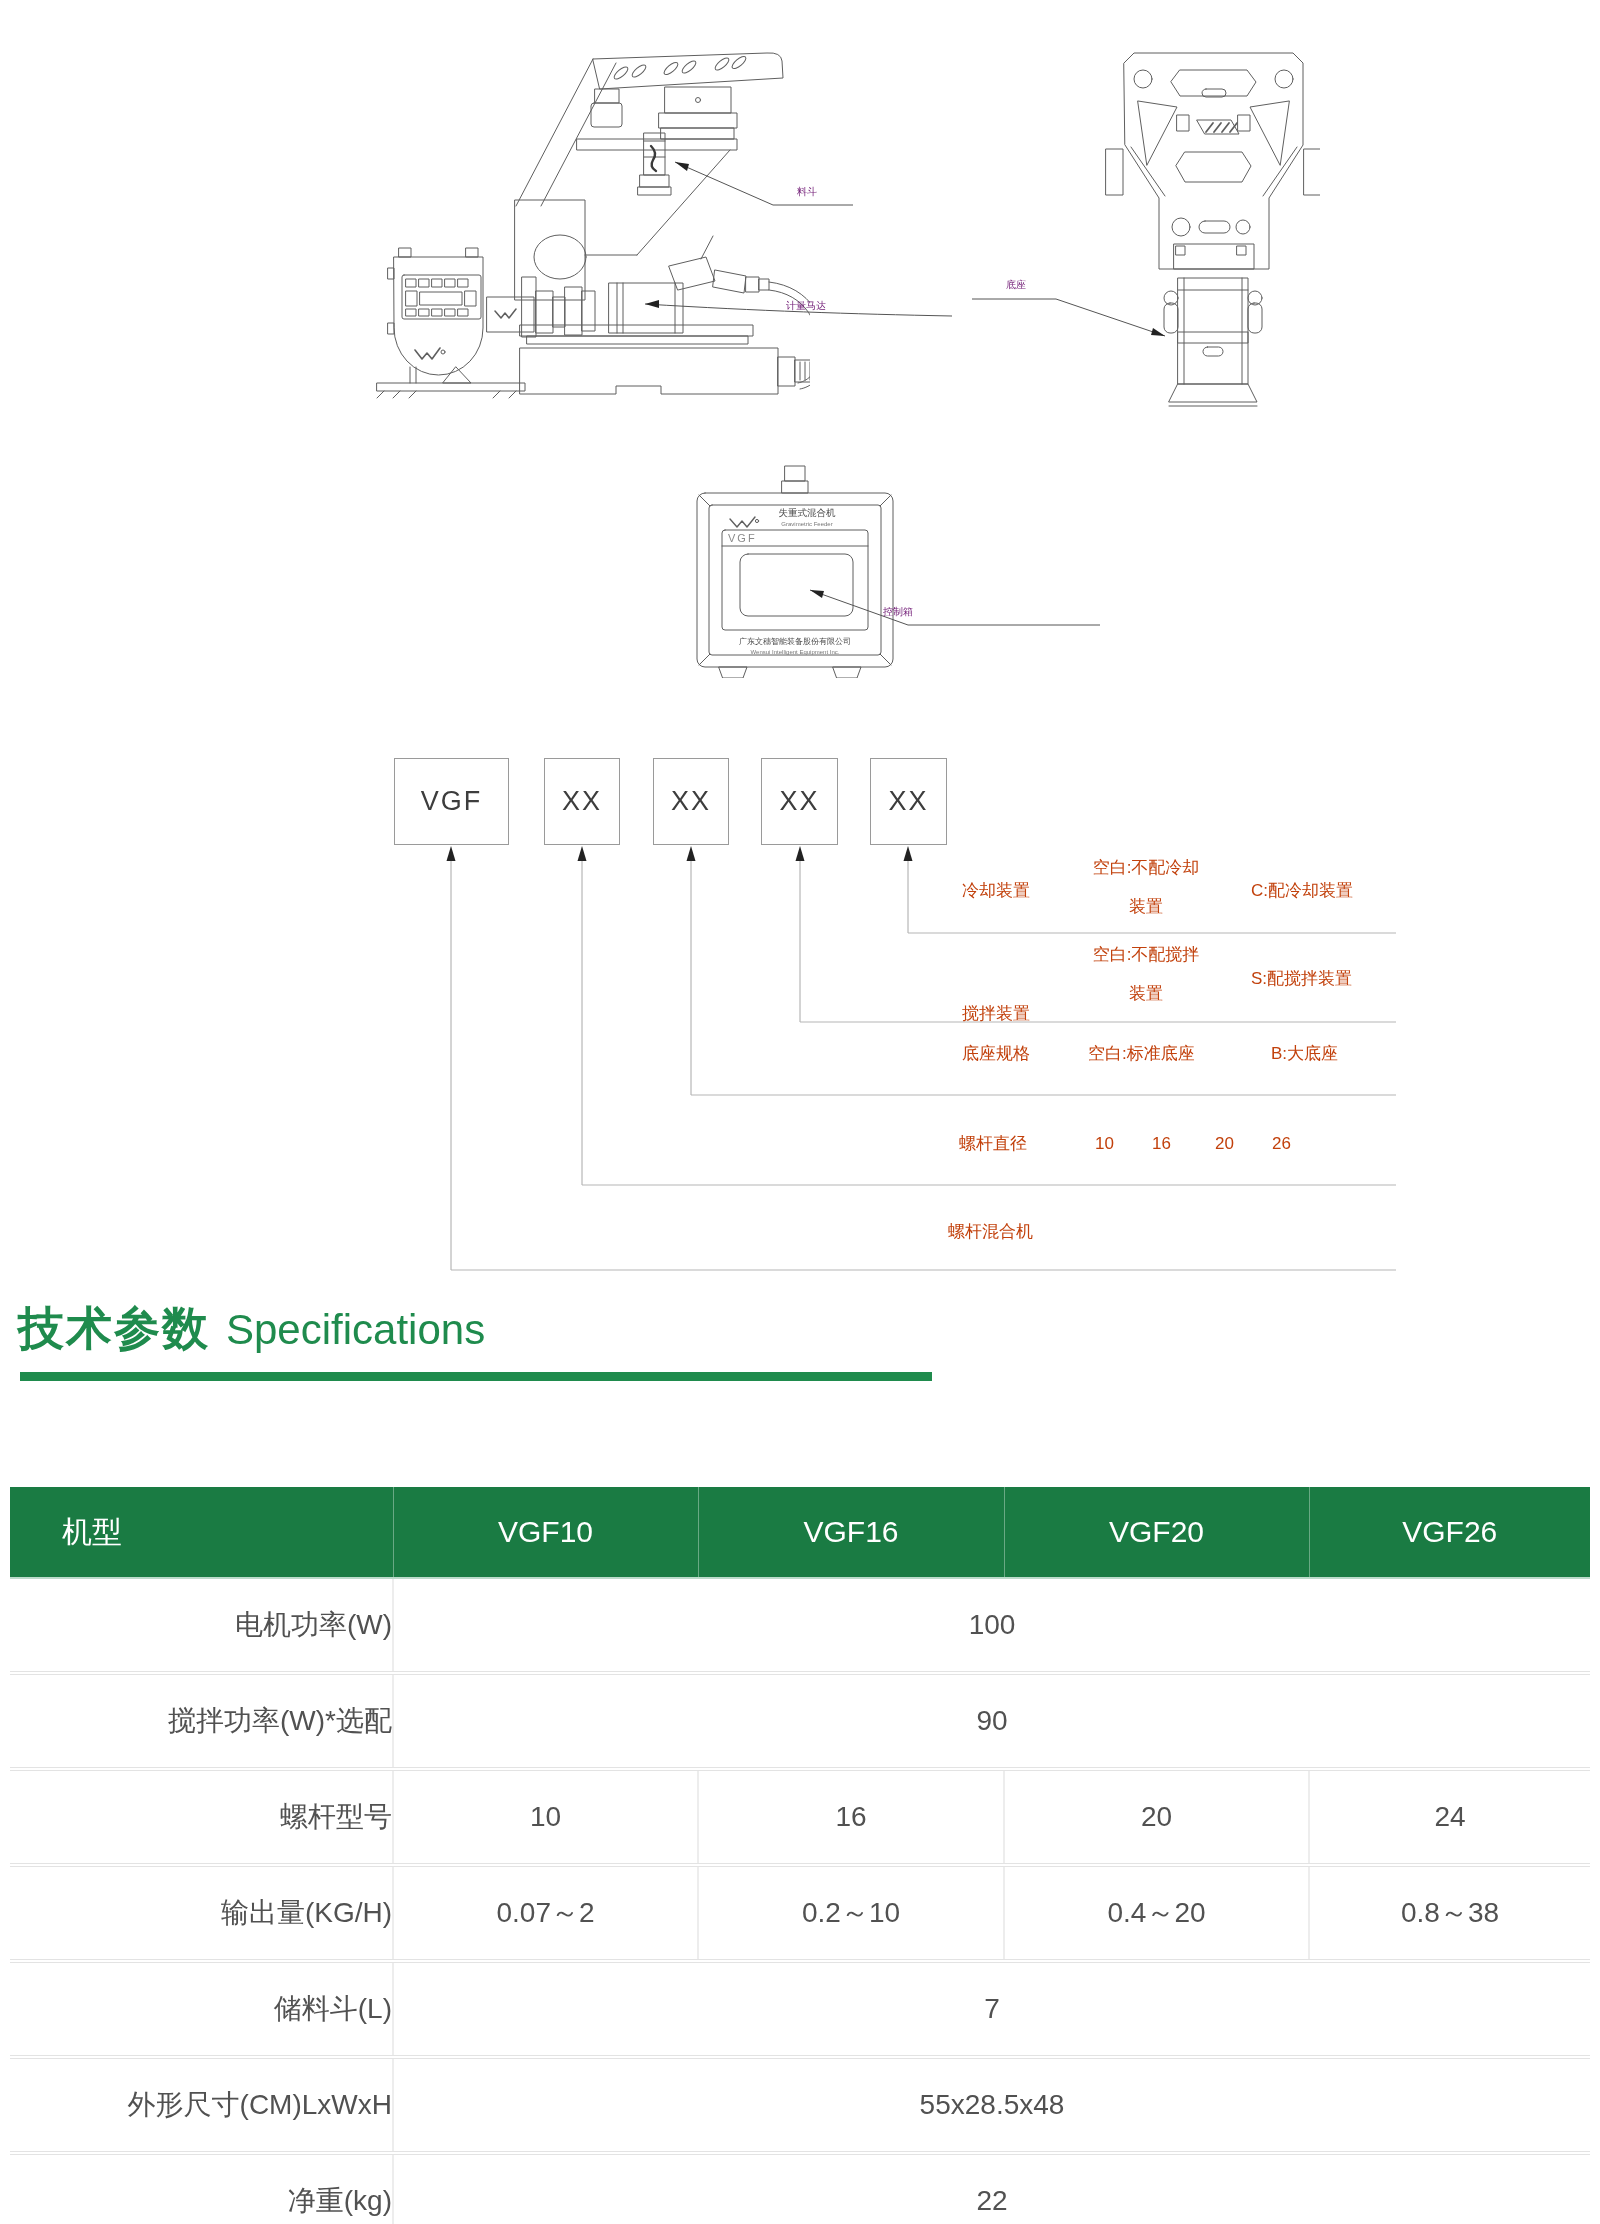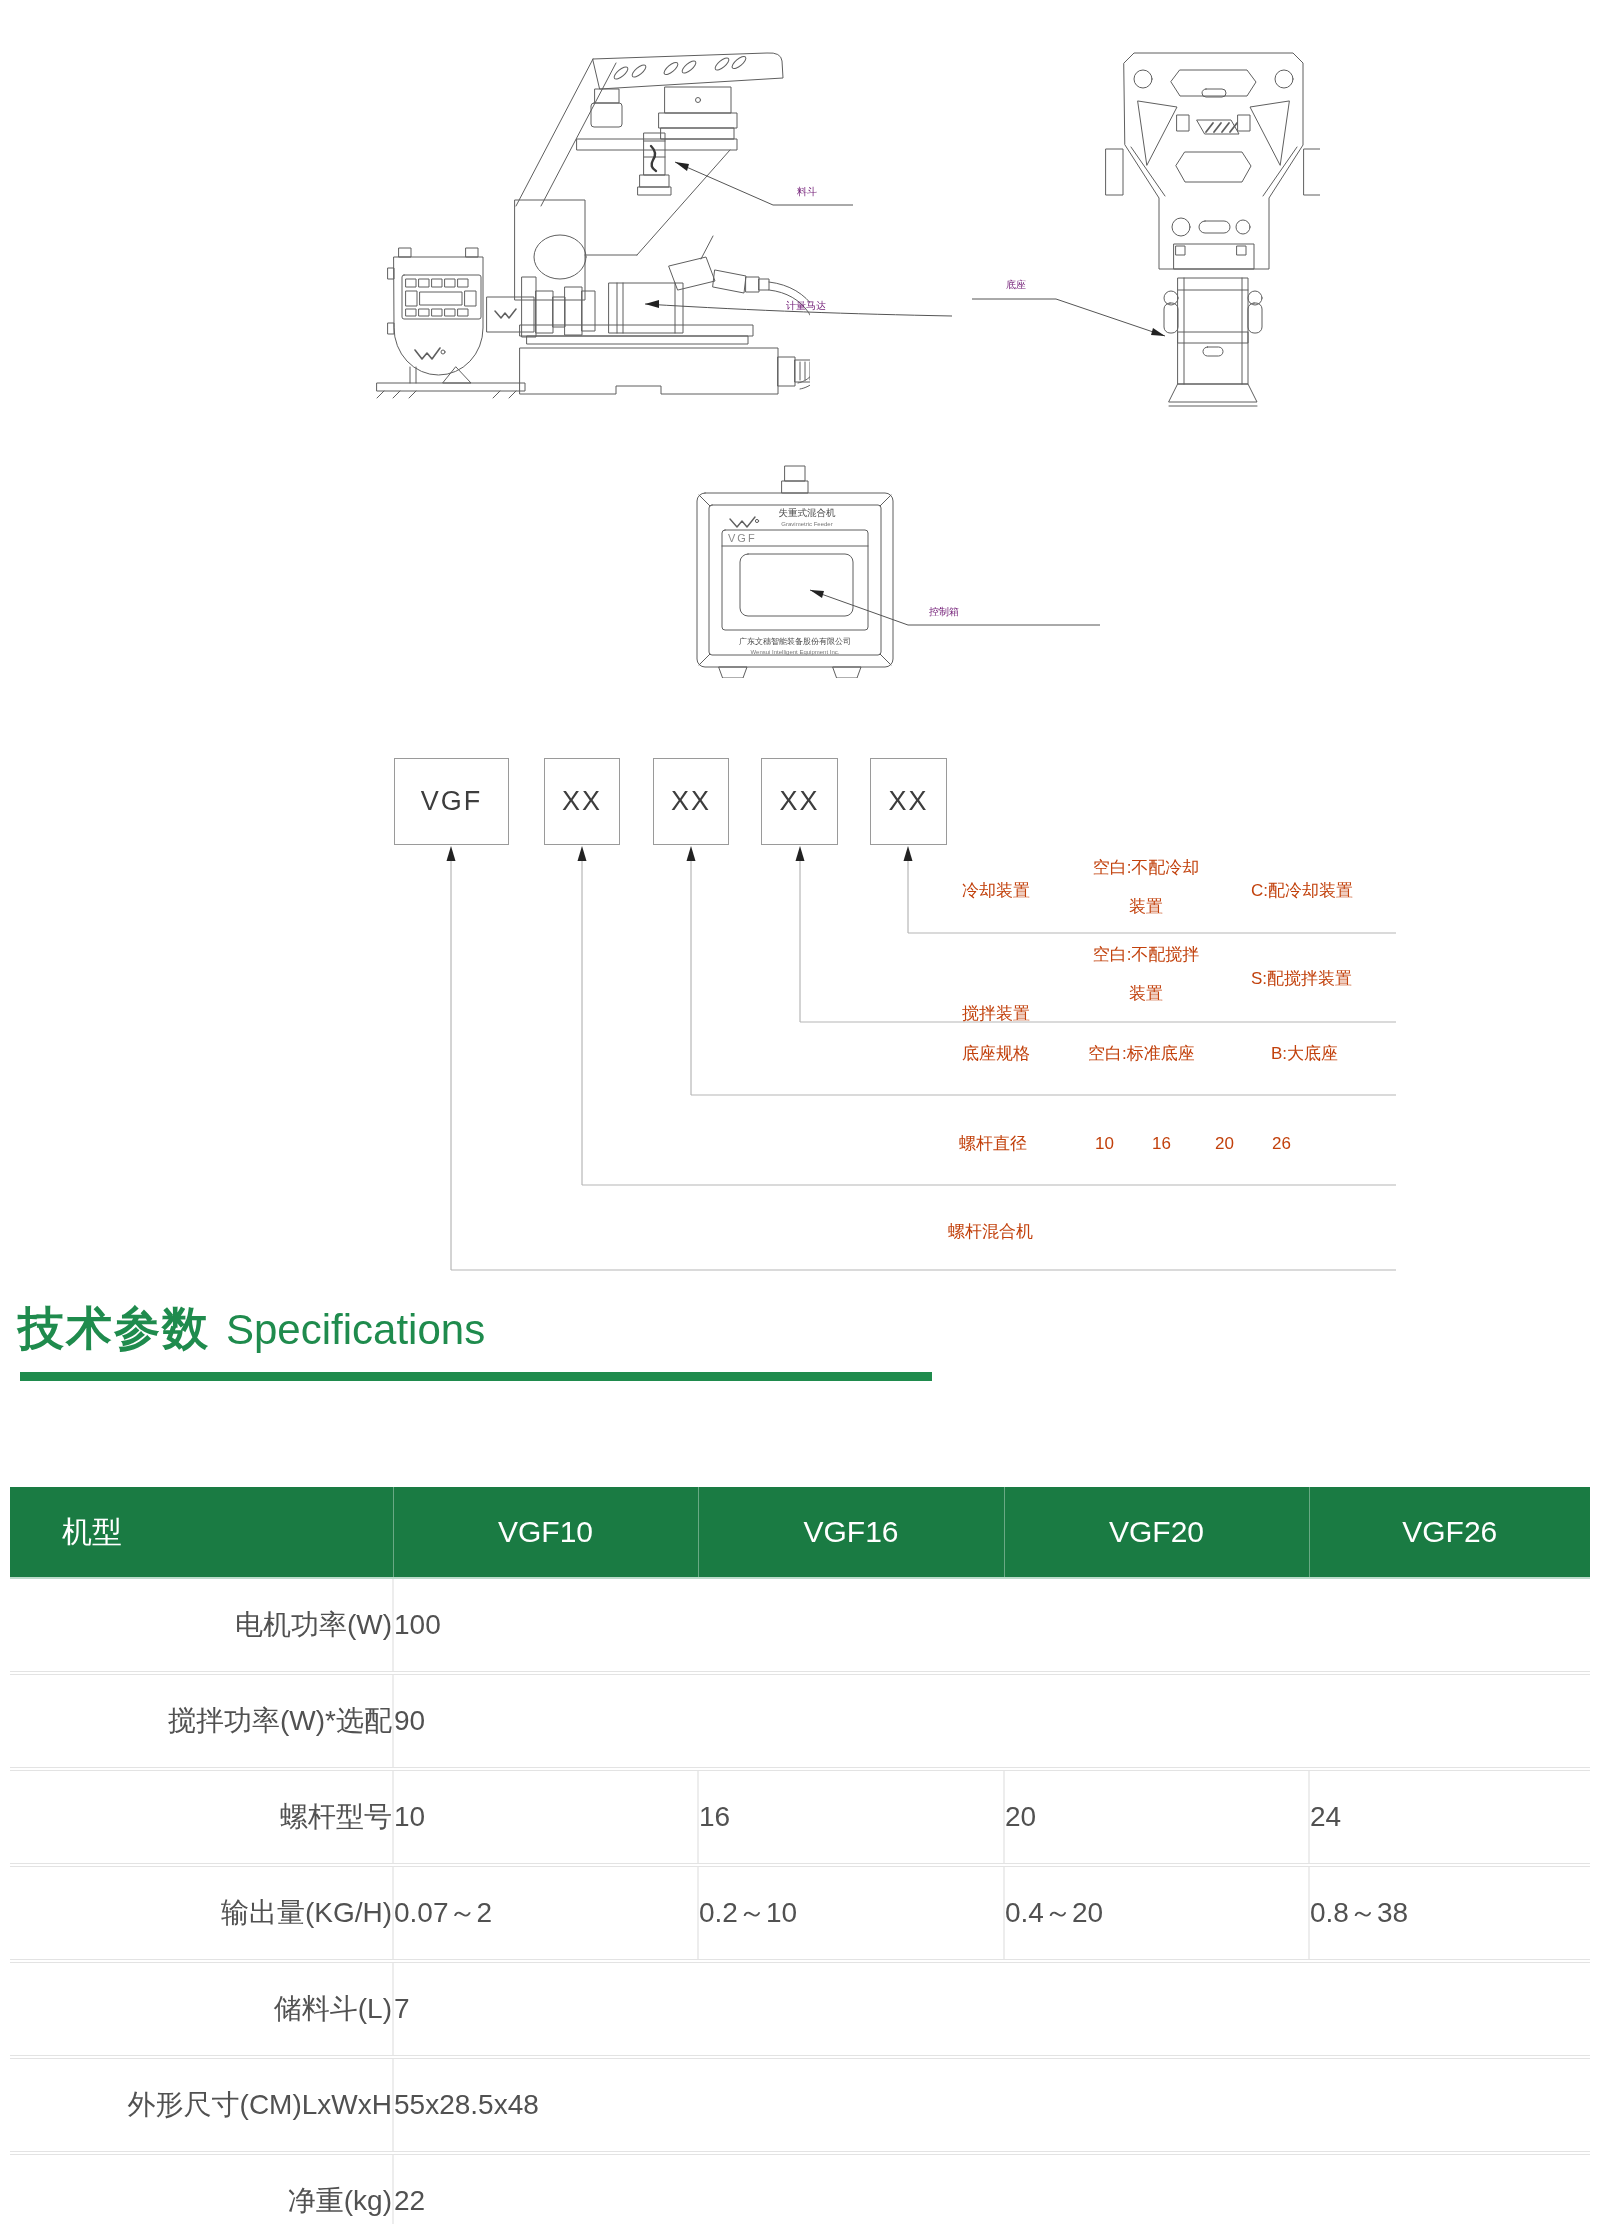--- a/index.html
+++ b/index.html
@@ -30,21 +30,21 @@
   
   .spec{position:absolute;left:10px;top:1487px;}
   table{border-collapse:collapse;table-layout:fixed;width:1580px;}
   th{
     height:90px;background:#1a7b43;color:#ffffff;font-weight:400;font-size:30px;
     text-align:center;border-bottom:2px solid #bcdccb;padding:0;
   }
   th.first{text-align:left;padding-left:52px;}
   th + th{border-left:1px solid rgba(255,255,255,0.35);}
   td{
-    height:92px;font-size:28px;color:#515151;text-align:left;padding:0;
+    height:92px;font-size:28px;color:#515151;text-align:center;padding:0;
     border-top:4px double #e3e3e3;
   }
   td.first{text-align:right;padding-left:36px;}
   td + td{border-left:2px solid #ededed;}
   tr.r0 td{border-top:none;}
   tr:last-child td{border-bottom:2px solid #e6e6e6;}
 </style>
 </head>
 <body>
 
@@ -240,21 +240,21 @@
     <line x1="800" y1="1022" x2="1396" y2="1022"></line>
     <line x1="691" y1="1095" x2="1396" y2="1095"></line>
     <line x1="582" y1="1185" x2="1396" y2="1185"></line>
     <line x1="451" y1="1270" x2="1396" y2="1270"></line>
   </g>
 </svg>
 
 <div class="dlabel" style="left:797px;top:183px">料斗</div>
 <div class="dlabel" style="left:786px;top:297px">计量马达</div>
 <div class="dlabel" style="left:1006px;top:276px">底座</div>
-<div class="dlabel" style="left:929px;top:603px">控制箱</div>
+<div class="dlabel" style="left:883px;top:603px">控制箱</div>
 
 <div class="mbox" style="left:394px;width:115px">VGF</div>
 <div class="mbox" style="left:544px;width:76px">XX</div>
 <div class="mbox" style="left:653px;width:76px">XX</div>
 <div class="mbox" style="left:761px;width:77px">XX</div>
 <div class="mbox" style="left:870px;width:77px">XX</div>
 
 <div class="dg" style="left:962px;top:877px">冷却装置</div>
 <div class="dg c" style="left:1046px;top:854px;width:200px">空白:不配冷却</div>
 <div class="dg c" style="left:1046px;top:893px;width:200px">装置</div>

